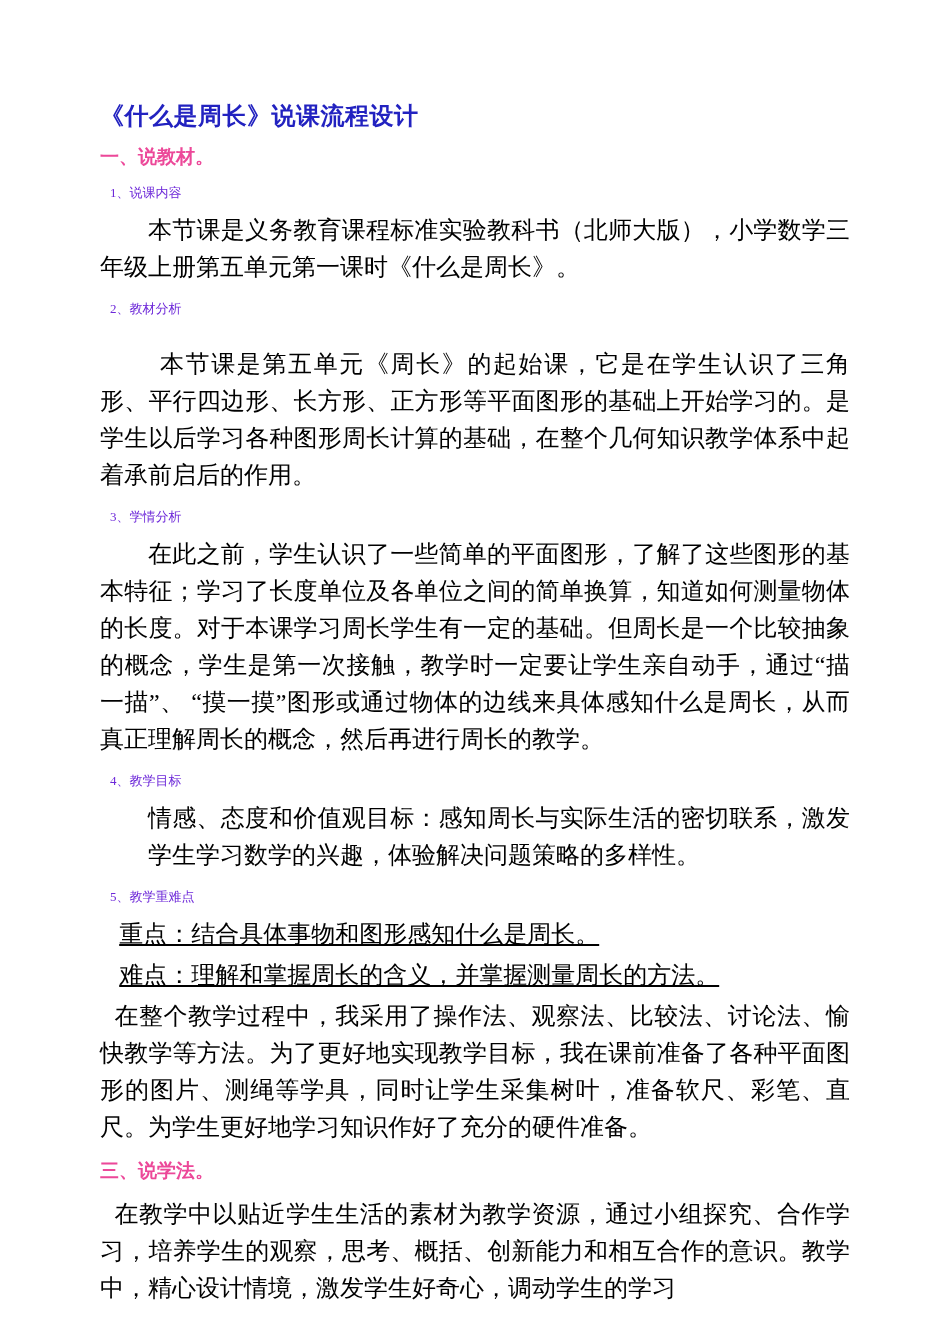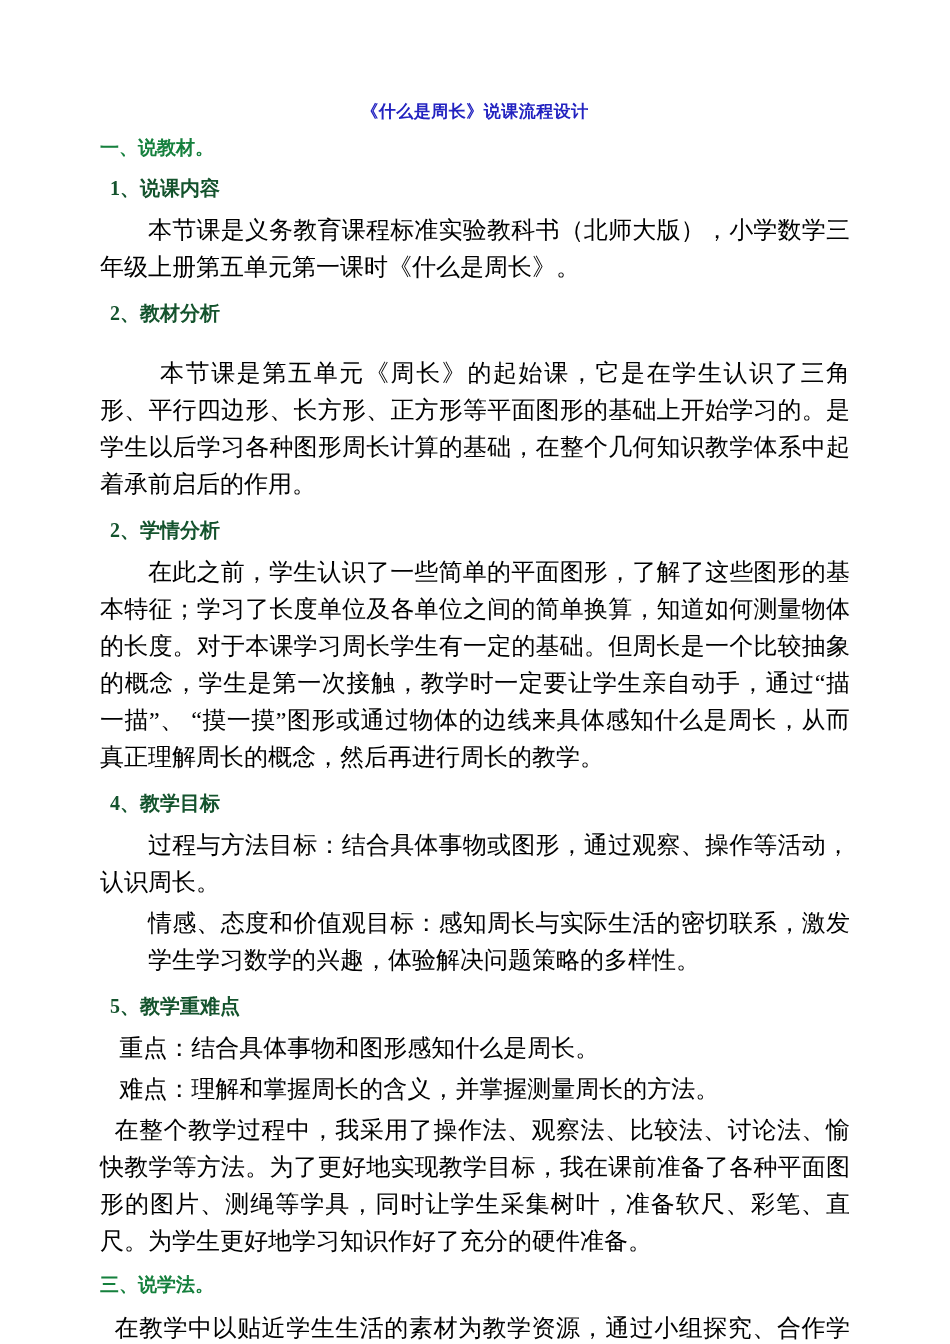--- a/index.html
+++ b/index.html
@@ -9,86 +9,85 @@
   .page {
     width: 950px;
     min-height: 1344px;
     margin: 0 auto;
     background: #ffffff;
     padding: 100px 100px 60px 100px;
   }
 
   .doc-title {
     color: #2222c0;
-    font-size: 17px;
+    font-size: 24px;
     font-weight: bold;
-    text-align: center;
+    text-align: left;
     letter-spacing: 0.5px;
     margin-bottom: 12px;
   }
 
   .doc-author {
     color: #000000;
     font-size: 18px;
     font-weight: bold;
     text-align: center;
     position: relative;
     left: 62px;
     margin-bottom: 24px;
   }
 
   .h-major {
-    color: #15803d;
+    color: #ec4899;
     font-size: 19px;
     font-weight: bold;
     margin: 12px 0 12px 0;
   }
 
   .h-sub {
-    color: #14532d;
-    font-size: 20px;
-    font-weight: bold;
+    color: #6d28d9;
+    font-size: 13px;
+    font-weight: normal;
     margin: 14px 0 10px 10px;
   }
 
   p.body {
     font-size: 24px;
     line-height: 37px;
     text-align: justify;
     text-justify: inter-ideograph;
     margin-bottom: 4px;
   }
 
   .indent-2  { text-indent: 2em; }
   .indent-25 { text-indent: 2.5em; margin-top: 28px; }
   .indent-05 { text-indent: 0.6em; }
   .pad-2     { padding-left: 2em; }
-  .small-indent { padding-left: 0.8em; line-height: 35px; }
+  .small-indent { padding-left: 0.8em; line-height: 35px; text-decoration: underline; }
 </style>
 </head>
 <body>
 
 <div class="page">
 
   <h1 class="doc-title">《什么是周长》说课流程设计</h1>
 
 
   <h2 class="h-major">一、说教材。</h2>
 
   <h3 class="h-sub">1、说课内容</h3>
   <p class="body indent-2">本节课是义务教育课程标准实验教科书（北师大版），小学数学三年级上册第五单元第一课时《什么是周长》。</p>
 
   <h3 class="h-sub">2、教材分析</h3>
   <p class="body indent-25">本节课是第五单元《周长》的起始课，它是在学生认识了三角形、平行四边形、长方形、正方形等平面图形的基础上开始学习的。是学生以后学习各种图形周长计算的基础，在整个几何知识教学体系中起着承前启后的作用。</p>
 
-  <h3 class="h-sub">2、学情分析</h3>
+  <h3 class="h-sub">3、学情分析</h3>
   <p class="body indent-2">在此之前，学生认识了一些简单的平面图形，了解了这些图形的基本特征；学习了长度单位及各单位之间的简单换算，知道如何测量物体的长度。对于本课学习周长学生有一定的基础。但周长是一个比较抽象的概念，学生是第一次接触，教学时一定要让学生亲自动手，通过“描一描”、 “摸一摸”图形或通过物体的边线来具体感知什么是周长，从而真正理解周长的概念，然后再进行周长的教学。</p>
 
   <h3 class="h-sub">4、教学目标</h3>
-  <p class="body indent-2">过程与方法目标：结合具体事物或图形，通过观察、操作等活动，认识周长。</p>
   <p class="body pad-2">情感、态度和价值观目标：感知周长与实际生活的密切联系，激发学生学习数学的兴趣，体验解决问题策略的多样性。</p>
 
   <h3 class="h-sub">5、教学重难点</h3>
   <p class="body small-indent">重点：结合具体事物和图形感知什么是周长。</p>
   <p class="body small-indent">难点：理解和掌握周长的含义，并掌握测量周长的方法。</p>
 
   <p class="body indent-05">在整个教学过程中，我采用了操作法、观察法、比较法、讨论法、愉快教学等方法。为了更好地实现教学目标，我在课前准备了各种平面图形的图片、测绳等学具，同时让学生采集树叶，准备软尺、彩笔、直尺。为学生更好地学习知识作好了充分的硬件准备。</p>
 
   <h2 class="h-major">三、说学法。</h2>
   <p class="body indent-05">在教学中以贴近学生生活的素材为教学资源，通过小组探究、合作学习，培养学生的观察，思考、概括、创新能力和相互合作的意识。教学中，精心设计情境，激发学生好奇心，调动学生的学习</p>

